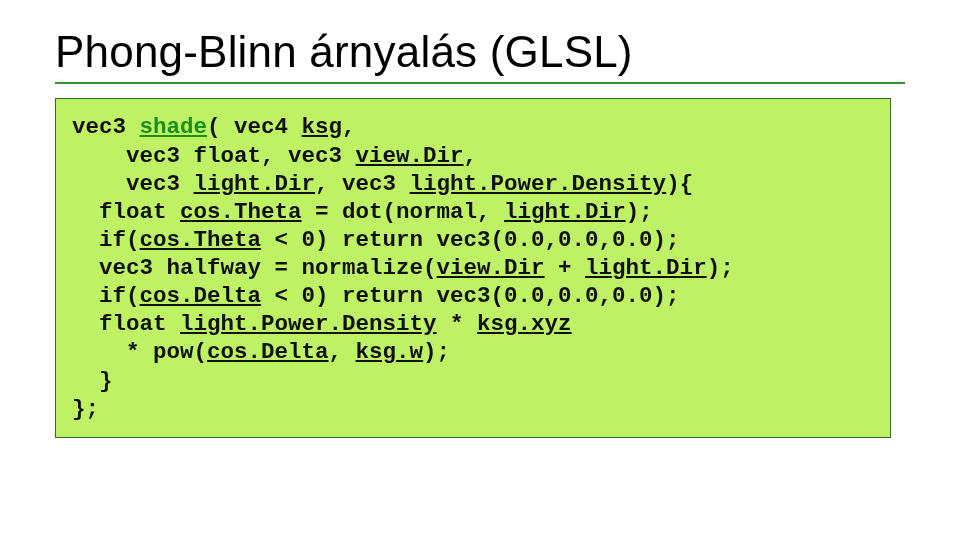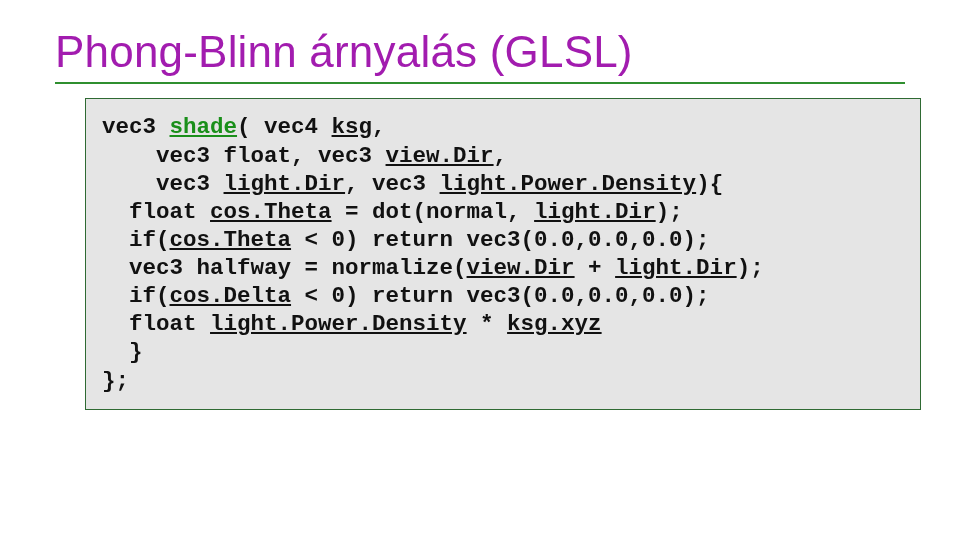--- a/index.html
+++ b/index.html
@@ -14,38 +14,37 @@
   .slide {
     position: relative;
     width: 960px;
     height: 540px;
     box-sizing: border-box;
     padding: 28px 55px 0 55px;
   }
   .title {
     font-size: 44px;
     line-height: 1.1;
-    color: #a21caf;
+    color: #000000;
     font-weight: 400;
     margin: 0 0 6px 0;
     letter-spacing: 0.2px;
   }
   .underline {
     height: 2px;
     background: #2f8f2f;
     margin: 0 0 14px 0;
     width: 100%;
   }
   .codebox {
-    background: #e5e5e5;
+    background: #bef264;
     border: 1px solid #2f6a33;
     box-sizing: border-box;
     padding: 14px 12px 14px 16px;
     width: 836px;
-    margin-left: 30px;
   }
   .code-line {
     font-family: "Courier New", Courier, monospace;
     font-weight: bold;
     font-size: 22.5px;
     line-height: 1.25;
     white-space: pre;
     color: #111;
   }
   .fn {
@@ -66,17 +65,18 @@
 
   <div class="codebox">
     <div class="code-line"><span>vec3 </span><span class="fn">shade</span><span>( vec4 </span><span class="u">ksg</span><span>,</span></div>
     <div class="code-line"><span>    vec3 float, vec3 </span><span class="u">view.Dir</span><span>,</span></div>
     <div class="code-line"><span>    vec3 </span><span class="u">light.Dir</span><span>, vec3 </span><span class="u">light.Power.Density</span><span>){</span></div>
     <div class="code-line"><span>  float </span><span class="u">cos.Theta</span><span> = dot(normal, </span><span class="u">light.Dir</span><span>);</span></div>
     <div class="code-line"><span>  if(</span><span class="u">cos.Theta</span><span> &lt; 0) return vec3(0.0,0.0,0.0);</span></div>
     <div class="code-line"><span>  vec3 halfway = normalize(</span><span class="u">view.Dir</span><span> + </span><span class="u">light.Dir</span><span>);</span></div>
     <div class="code-line"><span>  if(</span><span class="u">cos.Delta</span><span> &lt; 0) return vec3(0.0,0.0,0.0);</span></div>
     <div class="code-line"><span>  float </span><span class="u">light.Power.Density</span><span> * </span><span class="u">ksg.xyz</span></div>
+    <div class="code-line"><span>    * pow(</span><span class="u">cos.Delta</span><span>, </span><span class="u">ksg.w</span><span>);</span></div>
     <div class="code-line">  }</div>
     <div class="code-line">};</div>
   </div>
 
 </div>
 
 </body></html>

